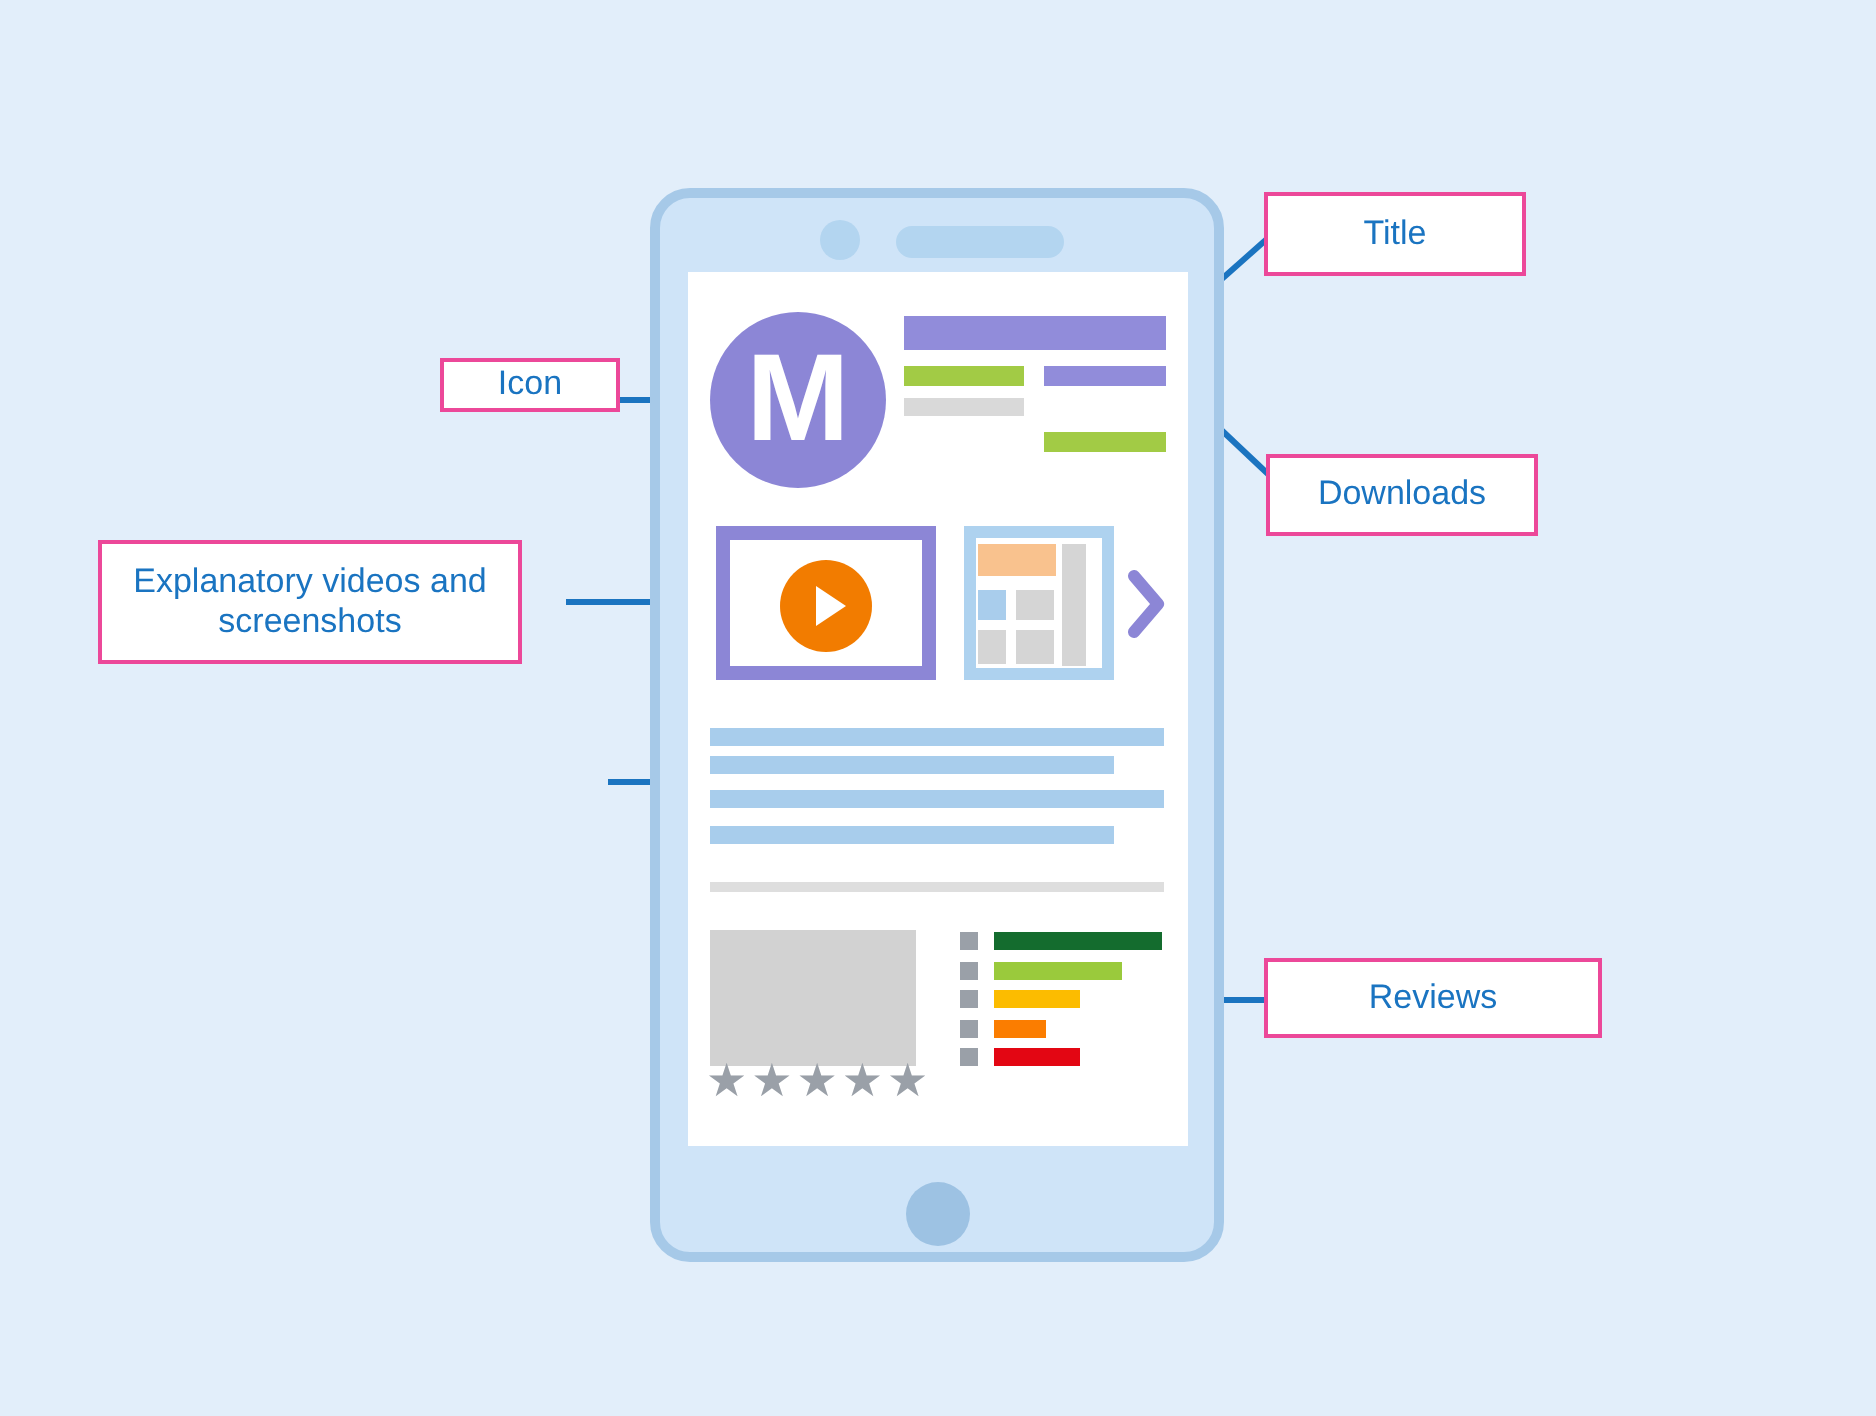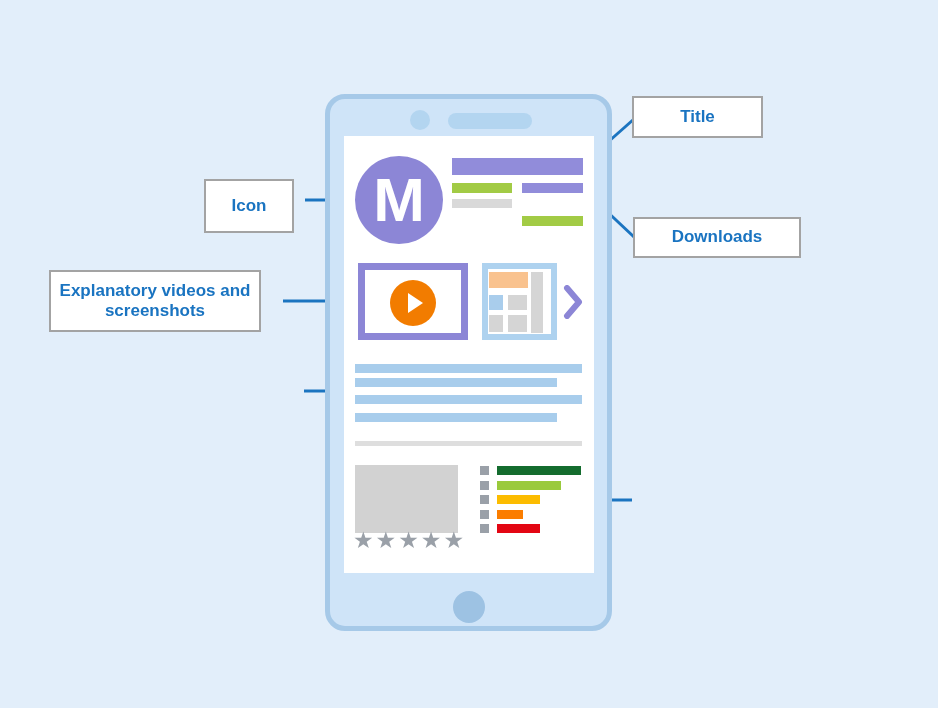--- a/index.html
+++ b/index.html
@@ -51,26 +51,26 @@
   .divider{position:absolute;left:11px;top:305px;width:227px;height:5px;background:#dedede;}
 
   .review-img{position:absolute;left:11px;top:329px;width:103px;height:68px;background:#d2d2d2;}
   .stars{position:absolute;left:9px;top:393px;font-size:23px;letter-spacing:2px;color:#9aa0a8;line-height:1;}
   .review-rows{position:absolute;left:136px;top:330px;}
   .review-row{display:flex;align-items:center;height:9px;margin-bottom:5.5px;}
   .review-sq{width:9px;height:9px;background:#9aa0a8;margin-right:8px;flex:none;}
   .review-bar{height:9px;}
 
   
-  .callout{position:absolute;box-sizing:border-box;background:#ffffff;border:2px solid #a3a3a3;
-           color:#1a74c1;font-weight:bold;font-size:17px;display:flex;align-items:center;
+  .callout{position:absolute;box-sizing:border-box;background:#ffffff;border:2px solid #ec4899;
+           color:#1a74c1;font-weight:normal;font-size:17px;display:flex;align-items:center;
            justify-content:center;text-align:center;line-height:1.2;}
   .c-title{left:632px;top:96px;width:131px;height:42px;}
-  .c-icon{left:204px;top:179px;width:90px;height:54px;}
-  .c-downloads{left:633px;top:217px;width:168px;height:41px;}
+  .c-icon{left:220px;top:179px;width:90px;height:27px;}
+  .c-downloads{left:633px;top:227px;width:136px;height:41px;}
   .c-explanatory{left:49px;top:270px;width:212px;height:62px;padding:0 8px;}
   .c-description{left:150px;top:372px;width:155px;height:39px;}
   .c-reviews{left:632px;top:479px;width:169px;height:40px;}
 
   .connectors{position:absolute;left:0;top:0;width:938px;height:708px;pointer-events:none;}
 </style>
 </head>
 <body>
 
 <div class="stage">
@@ -166,14 +166,17 @@
   </div>
   <div class="callout c-icon">
     <span>Icon</span>
   </div>
   <div class="callout c-downloads">
     <span>Downloads</span>
   </div>
   <div class="callout c-explanatory">
     <span>Explanatory videos and screenshots</span>
   </div>
+  <div class="callout c-reviews">
+    <span>Reviews</span>
+  </div>
 
 </div>
 
 </body></html>

